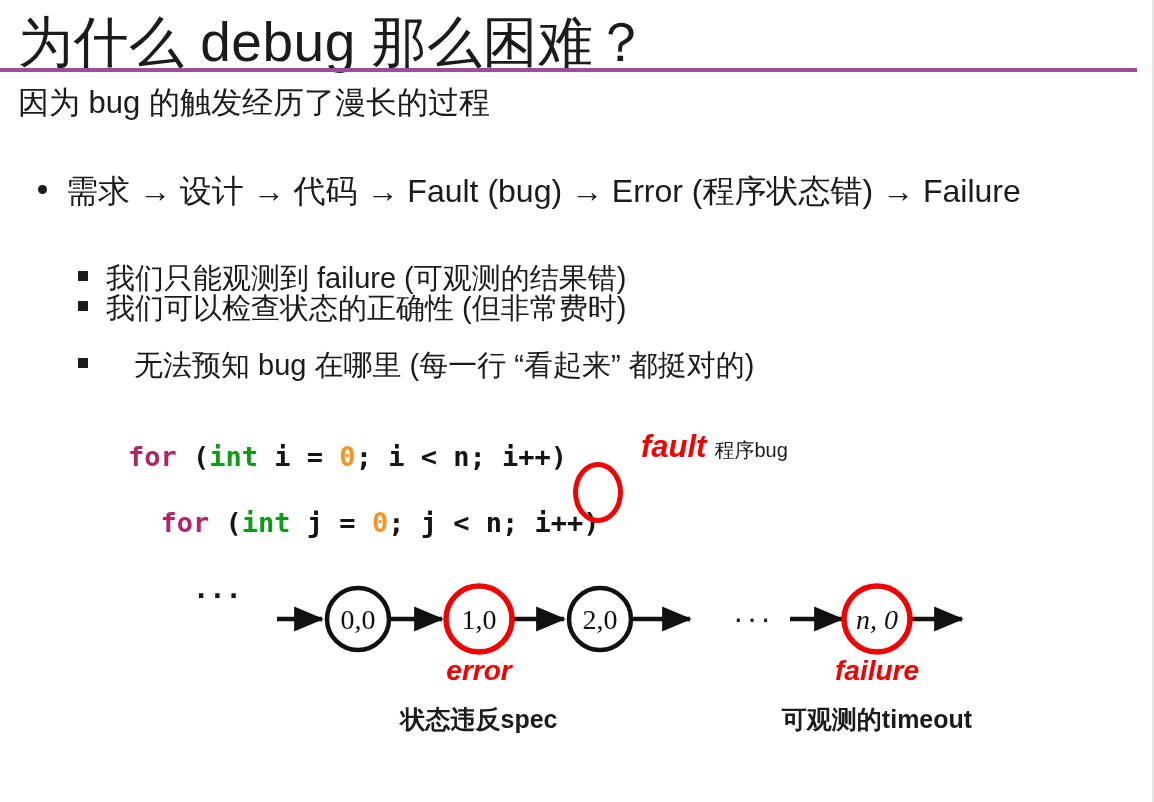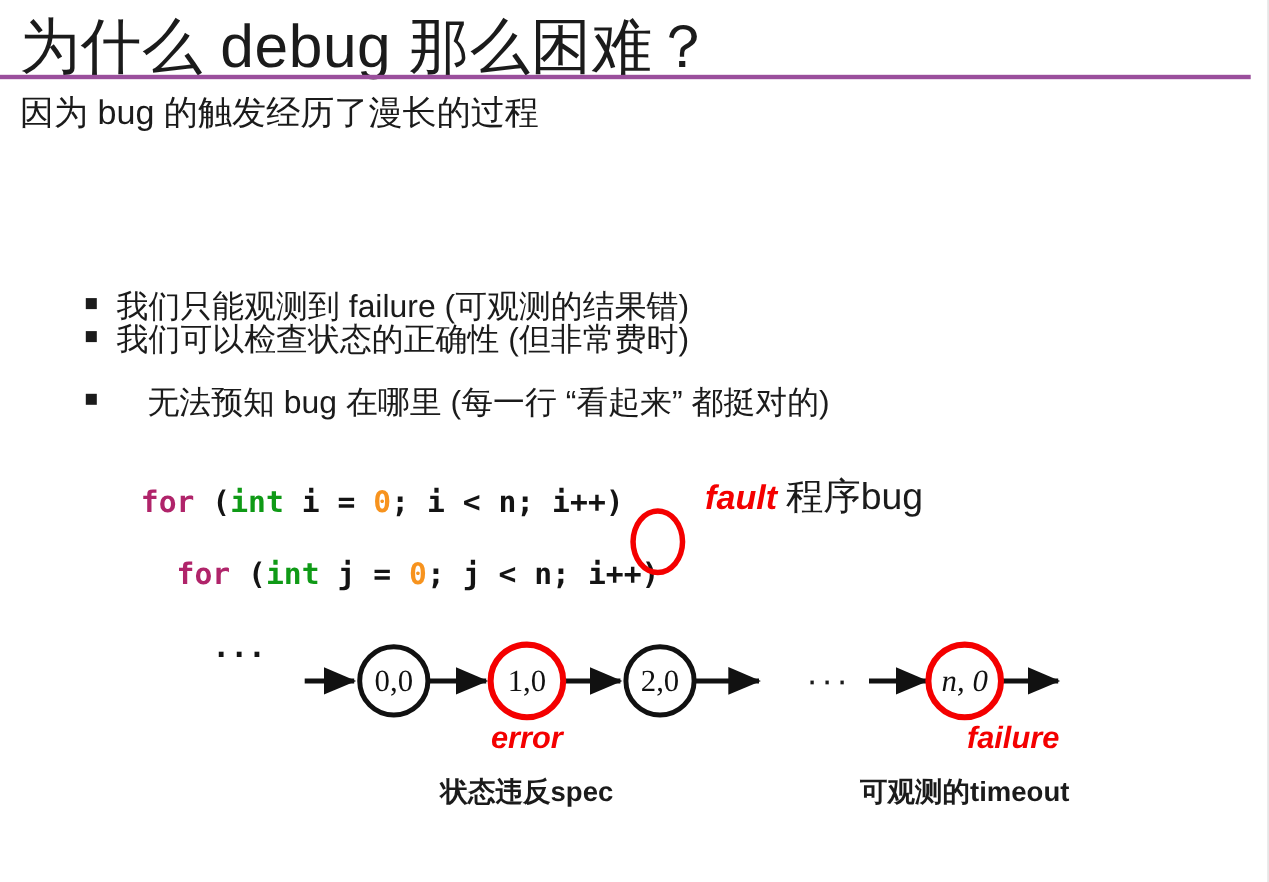--- a/index.html
+++ b/index.html
@@ -137,21 +137,21 @@
   }
   #fault-annot .fault-word {
     color: #f40000;
     font-weight: bold;
     font-style: italic;
     font-size: 31px;
   }
   #fault-annot .fault-zh {
     color: #1b1b1b;
     font-weight: normal;
-    font-size: 34px;
+    font-size: 20px;
     margin-left: 8px;
   }
 
   
   #diagram {
     position: absolute;
     left: 0;
     top: 0;
     width: 1154px;
     height: 802px;
@@ -196,20 +196,24 @@
 </head>
 <body>
 
 <div id="slide">
 
   <div id="title">为什么 debug 那么困难？</div>
   <div id="title-rule"></div>
 
   <div id="subtitle">因为 bug 的触发经历了漫长的过程</div>
 
+  <div id="bullet-l1">
+    <span class="dot"></span>
+    <span>需求 → 设计 → 代码 → Fault (bug) → Error (程序状态错) → Failure</span>
+  </div>
 
   <div class="bullet-l2" id="bullet-l2-0">
     <span class="sq"></span>
     <span>我们只能观测到 failure (可观测的结果错)</span>
   </div>
   <div class="bullet-l2" id="bullet-l2-1">
     <span class="sq"></span>
     <span>我们可以检查状态的正确性 (但非常费时)</span>
   </div>
   <div class="bullet-l2" id="bullet-l2-2">
@@ -253,18 +257,18 @@
   </svg>
 
   <div class="node-label" style="left:358px; top:620px;">0,0</div>
   <div class="node-label" style="left:479px; top:620px;">1,0</div>
   <div class="node-label" style="left:600px; top:620px;">2,0</div>
   <div class="node-label" style="left:877px; top:620px; font-style:italic;">n, 0</div>
 
   <div id="dots-mid">···</div>
 
   <div class="state-tag" style="left:479px; top:655px;">error</div>
-  <div class="state-tag" style="left:877px; top:655px;margin-left:44px;">failure</div>
+  <div class="state-tag" style="left:877px; top:655px;">failure</div>
 
   <div class="state-caption" style="left:479px; top:703px;">状态违反spec</div>
   <div class="state-caption" style="left:877px; top:703px;">可观测的timeout</div>
 
 </div>
 
 </body></html>

